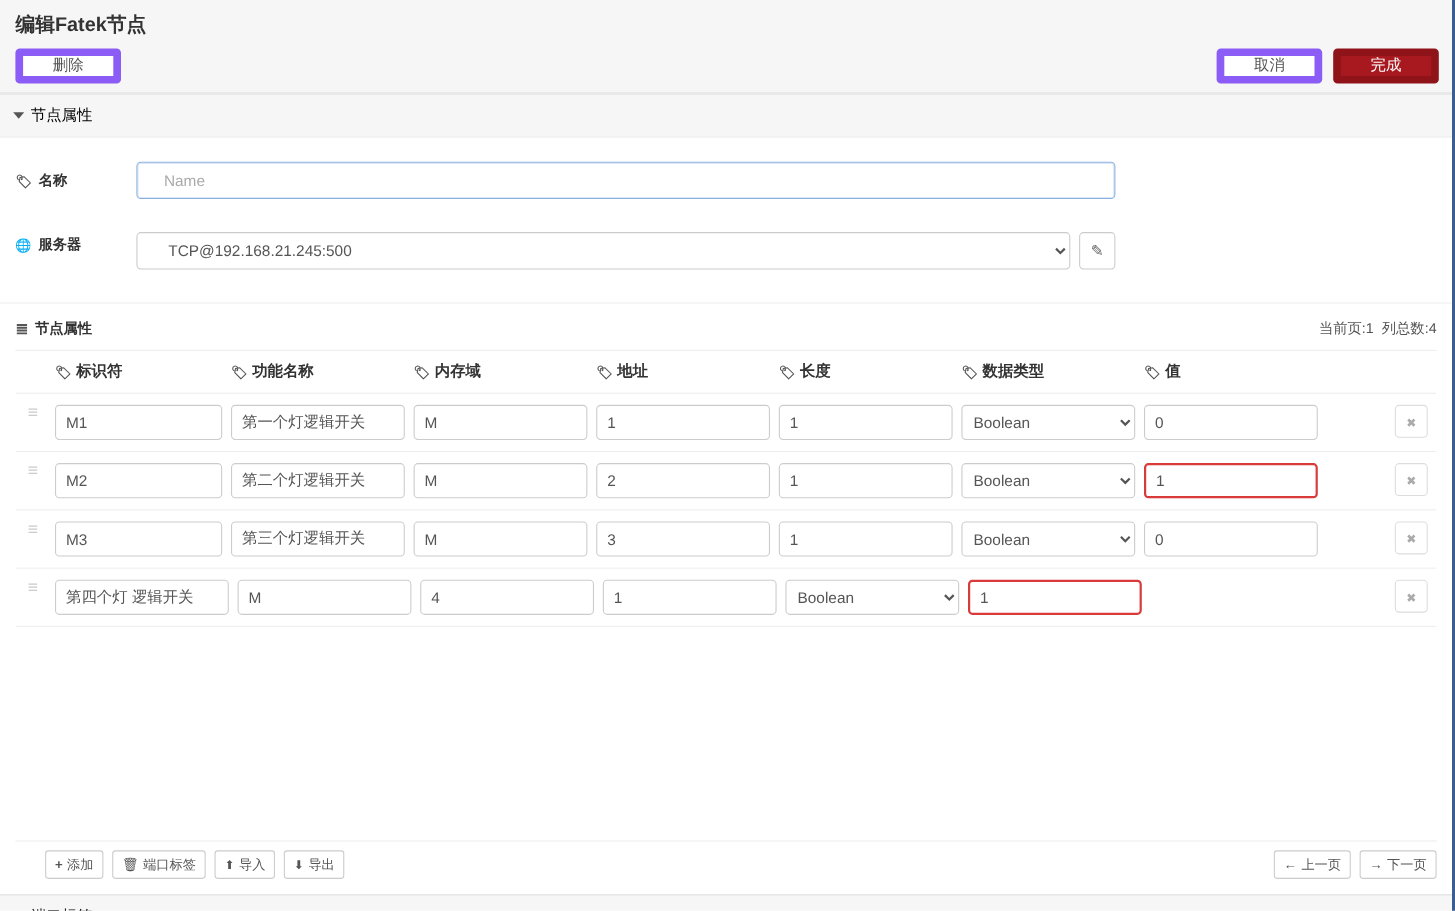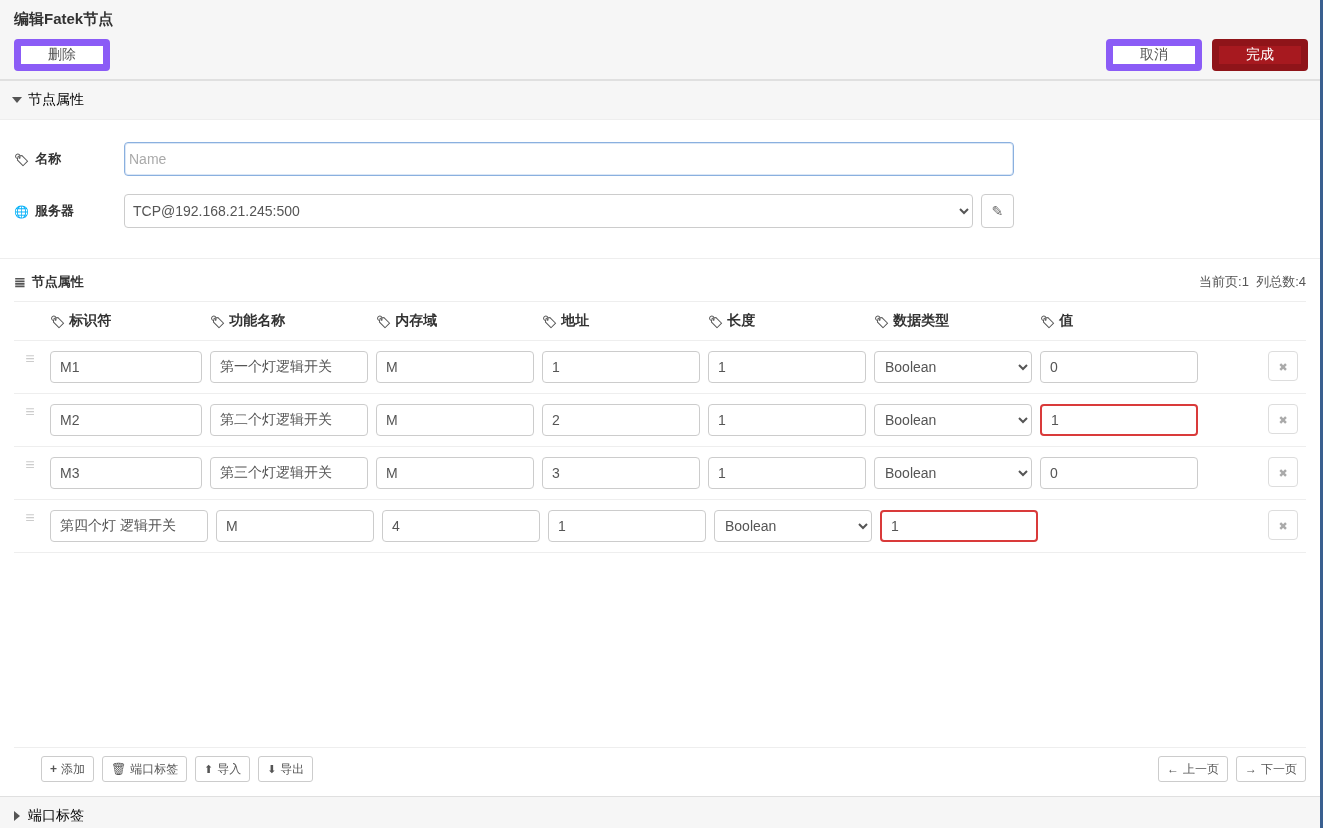--- a/index.html
+++ b/index.html
@@ -14,21 +14,21 @@
   .wrap { width:100%; }
 
   
   .toolbar {
     background:#f6f6f6;
     border-bottom:1px solid #e0e0e0;
     padding: 6px 10px 6px 12px;
   }
   .toolbar-title {
     font-weight: bold;
-    font-size: 15px;
+    font-size: 18px;
     padding: 4px 2px 8px 2px;
     color:#333;
   }
   .toolbar-row {
     display:flex; align-items:center; justify-content:space-between;
     padding: 2px;
   }
   .btn {
     display:inline-flex; align-items:center; justify-content:center;
     height:32px; padding:0 27px;
@@ -57,21 +57,21 @@
   .caret-closed {
     width:0;height:0;border-left:6px solid #555;border-top:5px solid transparent;border-bottom:5px solid transparent;
     margin-right:8px;
   }
 
   .form-body { padding: 12px 14px; }
   .form-row { display:flex; align-items:center; margin:10px 0 18px 0; }
   .form-label { width:110px; display:flex; align-items:center; gap:6px; color:#333; font-weight:600; font-size:13px; }
   .form-field { flex:1; display:flex; align-items:center; gap:8px; }
   .input, .select {
-    width:100%; height:34px; padding:4px 4px;
+    width:100%; height:34px; padding:4px 24px;
     border:1px solid #ccc; border-radius:4px; font-size:14px; color:#555; background:#fff;
   }
   .input-focus { border-color:#8ab0df; box-shadow:0 0 0 1px rgba(110,160,220,.25) inset; }
   .edit-icon-btn {
     width:34px;height:34px;border:1px solid #ccc;border-radius:4px;background:#fff;display:flex;align-items:center;justify-content:center;cursor:pointer;
   }
   .icon-pencil::before { content:"✎"; color:#666; font-size:14px; }
   .icon-tag::before { content:"🏷"; font-size:12px; color:#555; }
   .icon-globe::before { content:"🌐"; font-size:12px; color:#555; }
   .icon-list::before { content:"≣"; font-size:14px; color:#555; font-weight:bold; }
@@ -159,21 +159,21 @@
       </div>
       <div class="form-field" style="max-width:890px;">
         <input class="input input-focus" placeholder="Name" style="">
       </div>
     </div>
     <div class="form-row">
       <div class="form-label">
         <span class="icon-globe"></span>
         <span>服务器</span>
       </div>
-      <div class="form-field" style="max-width:890px;">
+      <div class="form-field" style="max-width:890px;margin-top:12px;">
         <select class="select">
           <option>TCP@192.168.21.245:500</option>
         </select>
         <button class="edit-icon-btn">
           <span class="icon-pencil"></span>
         </button>
       </div>
     </div>
   </div>
 

